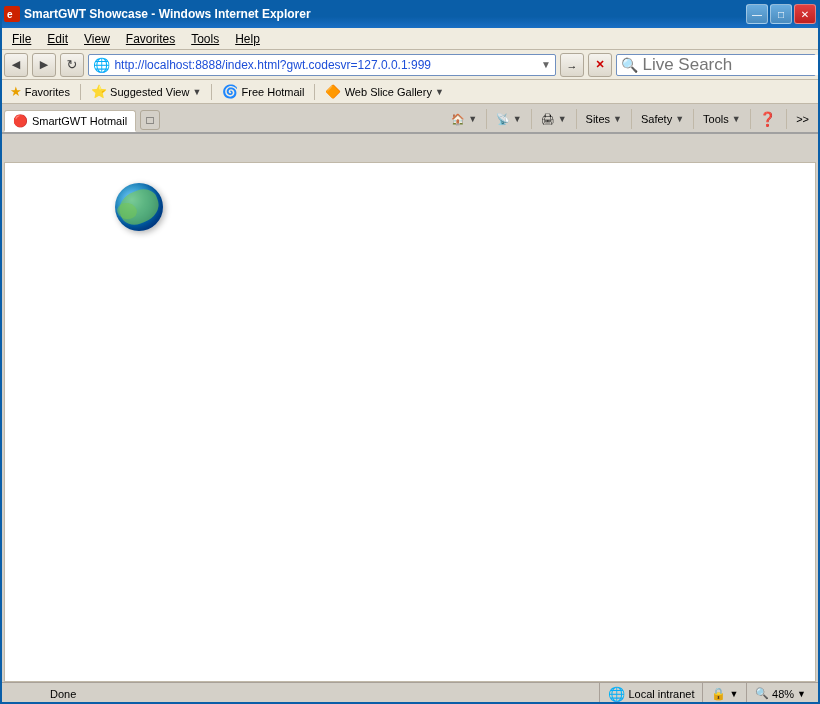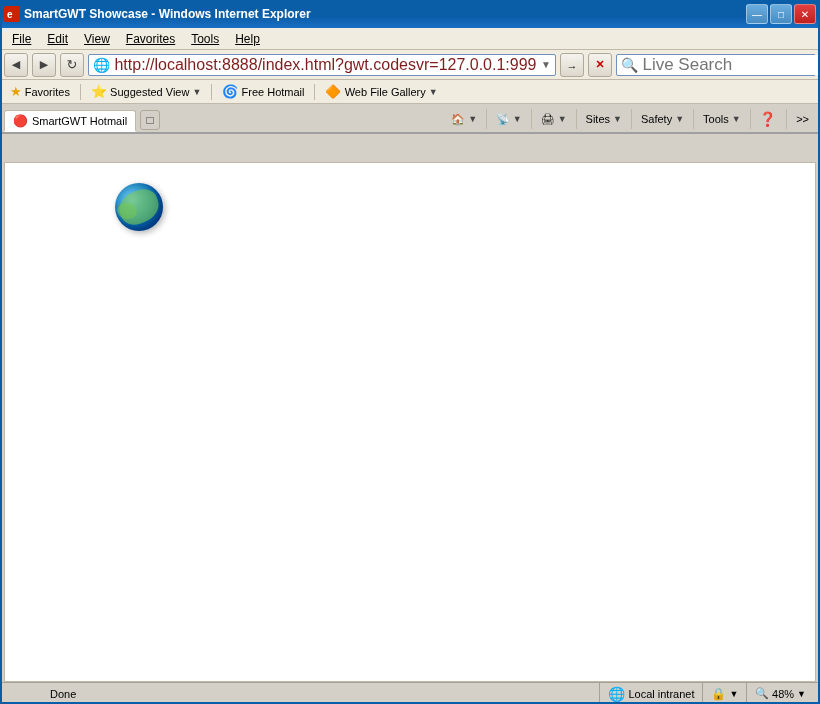--- a/index.html
+++ b/index.html
@@ -84,23 +84,23 @@
       background: white;
       border: 1px solid #7090c0;
       border-radius: 2px;
       height: 22px;
       flex: 1;
       padding: 0 4px;
       gap: 4px;
     }
     #url-input {
       border: none; outline: none;
-      font-size: 16px; flex: 1;
+      font-size: 12px; flex: 1;
       background: white;
-      color: #7f1d1d;
+      color: #1d4ed8;
     }
     .url-dropdown {
       cursor: pointer; color: #666; font-size: 10px;
     }
     .go-btn, .refresh-btn, .stop-btn {
       width: 24px; height: 24px;
       display: flex; align-items: center; justify-content: center;
       background: linear-gradient(to bottom, #f5f3ee, #ddd8cc);
       border: 1px solid #b0a898;
       border-radius: 3px;
@@ -318,21 +318,21 @@
     <span class="fav-arrow">▼</span>
   </div>
   <div class="fav-divider"></div>
   <div class="fav-item">
     <span style="font-size:13px; color:#00a2ed;">🌀</span>
     <span>Free Hotmail</span>
   </div>
   <div class="fav-divider"></div>
   <div class="fav-item">
     <span style="font-size:13px; color:#e07000;">🔶</span>
-    <span>Web File Gallery</span>
+    <span>Web Slice Gallery</span>
     <span class="fav-arrow">▼</span>
   </div>
 </div>
 
 <div style="background:#d4d0c8; display:flex; flex-direction:column; border-bottom: 2px solid #a0a0a0;">
   <div style="display:flex; align-items:flex-end; padding: 2px 4px 0; height:28px; gap:2px;">
     <div class="tab active">
       <span style="font-size:12px;">🔴</span>
       <span>SmartGWT Hotmail</span>
     </div>

